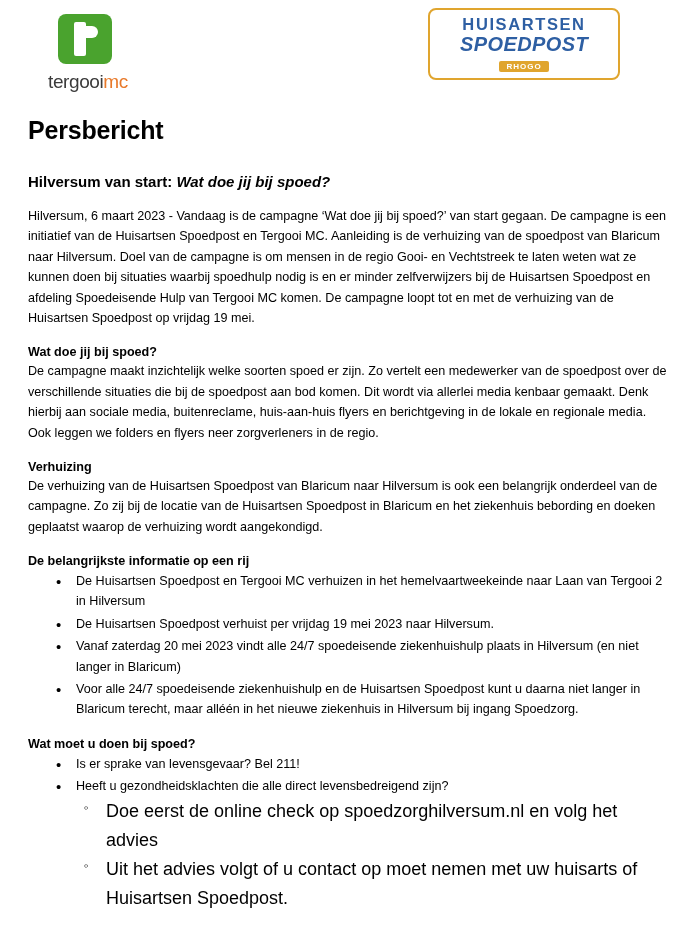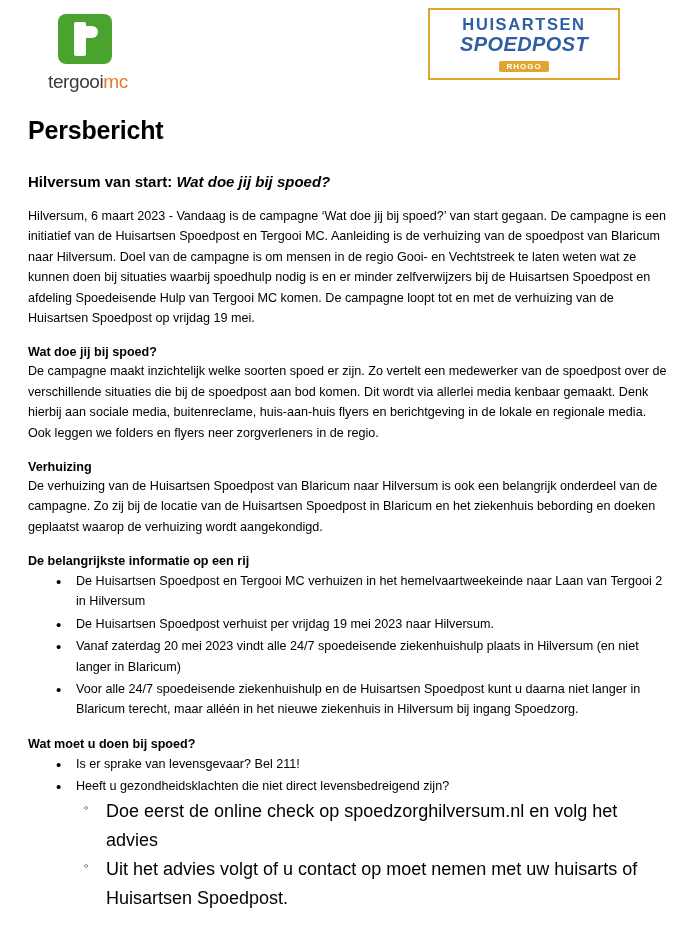--- a/index.html
+++ b/index.html
@@ -73,21 +73,21 @@
   }
   .tergooi-word .mc {
     color: #e8792a;
   }
 
   .spoedpost-logo {
     margin-top: 8px;
     margin-right: 52px;
     width: 172px;
     border: 2px solid #e0a52e;
-    border-radius: 0;
+    border-radius: 8px;
     padding: 6px 8px 5px;
     text-align: center;
     background: #ffffff;
   }
   .sp-line1 {
     font-size: 16.5px;
     font-weight: bold;
     letter-spacing: 1.6px;
     color: #2e5fa3;
     line-height: 1.05;
@@ -222,21 +222,21 @@
     <li>De Huisartsen Spoedpost en Tergooi MC verhuizen in het hemelvaartweekeinde naar Laan van Tergooi 2 in Hilversum</li>
     <li>De Huisartsen Spoedpost verhuist per vrijdag 19 mei 2023 naar Hilversum.</li>
     <li>Vanaf zaterdag 20 mei 2023 vindt alle 24/7 spoedeisende ziekenhuishulp plaats in Hilversum (en niet langer in Blaricum)</li>
     <li>Voor alle 24/7 spoedeisende ziekenhuishulp en de Huisartsen Spoedpost kunt u daarna niet langer in Blaricum terecht, maar alléén in het nieuwe ziekenhuis in Hilversum bij ingang Spoedzorg.</li>
   </ul>
 
   <h3 class="section">Wat moet u doen bij spoed?</h3>
   <ul class="bullets">
     <li>Is er sprake van levensgevaar? Bel 211!</li>
     <li>
-      <span>Heeft u gezondheidsklachten die niet direct levensbedreigend zijn?</span>
+      <span>Heeft u gezondheidsklachten die alle direct levensbedreigend zijn?</span>
       <ul class="sub">
         <li>Doe eerst de online check op spoedzorghilversum.nl en volg het advies</li>
         <li>Uit het advies volgt of u contact op moet nemen met uw huisarts of Huisartsen Spoedpost.</li>
       </ul>
     </li>
   </ul>
 
 </div>
 
 </body></html>

